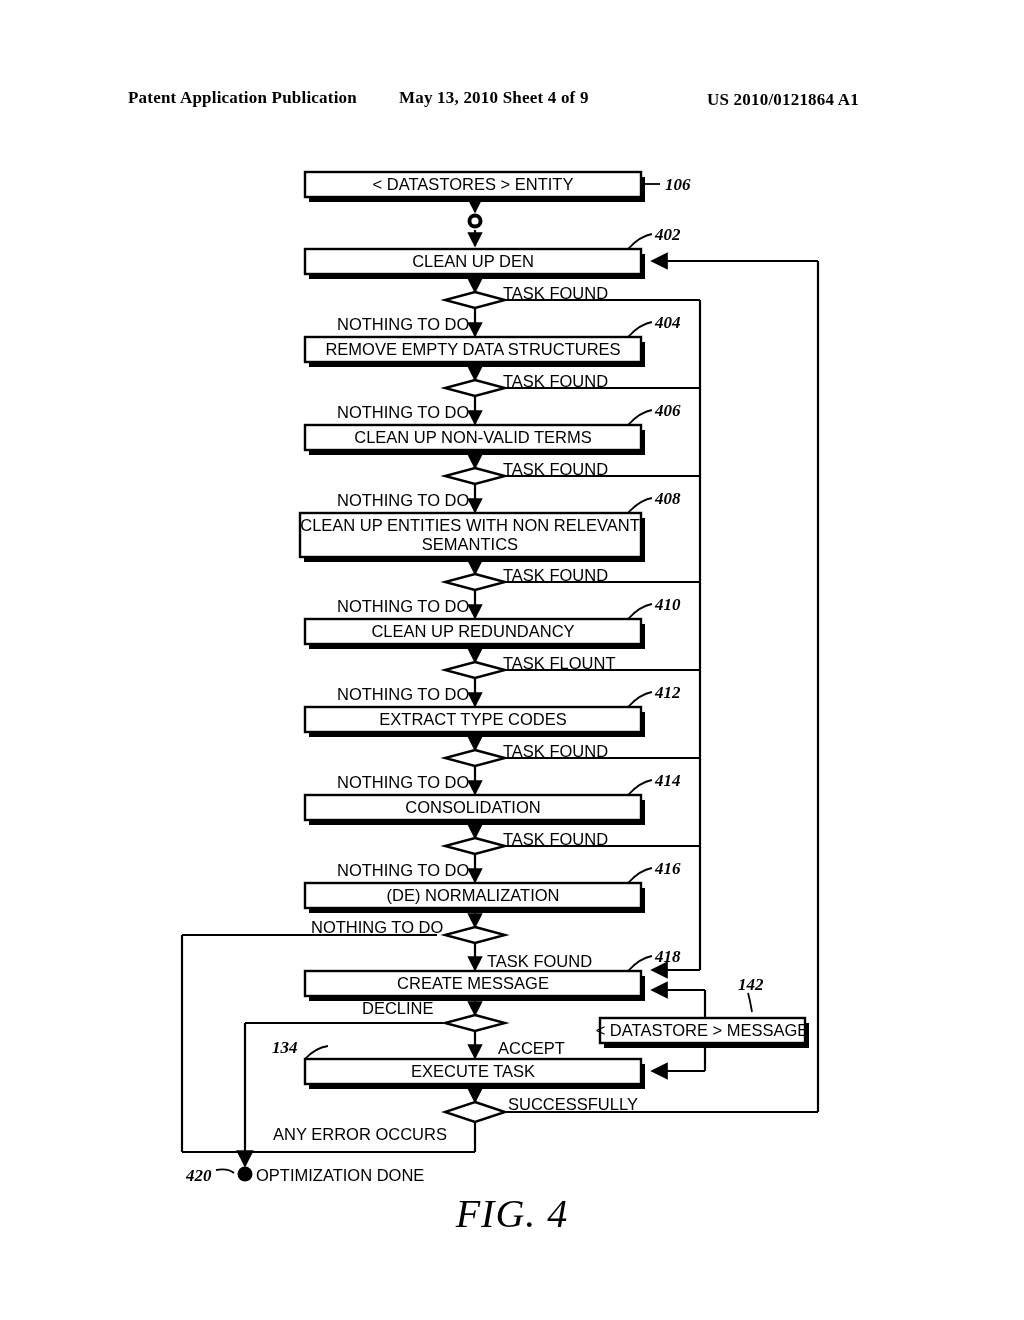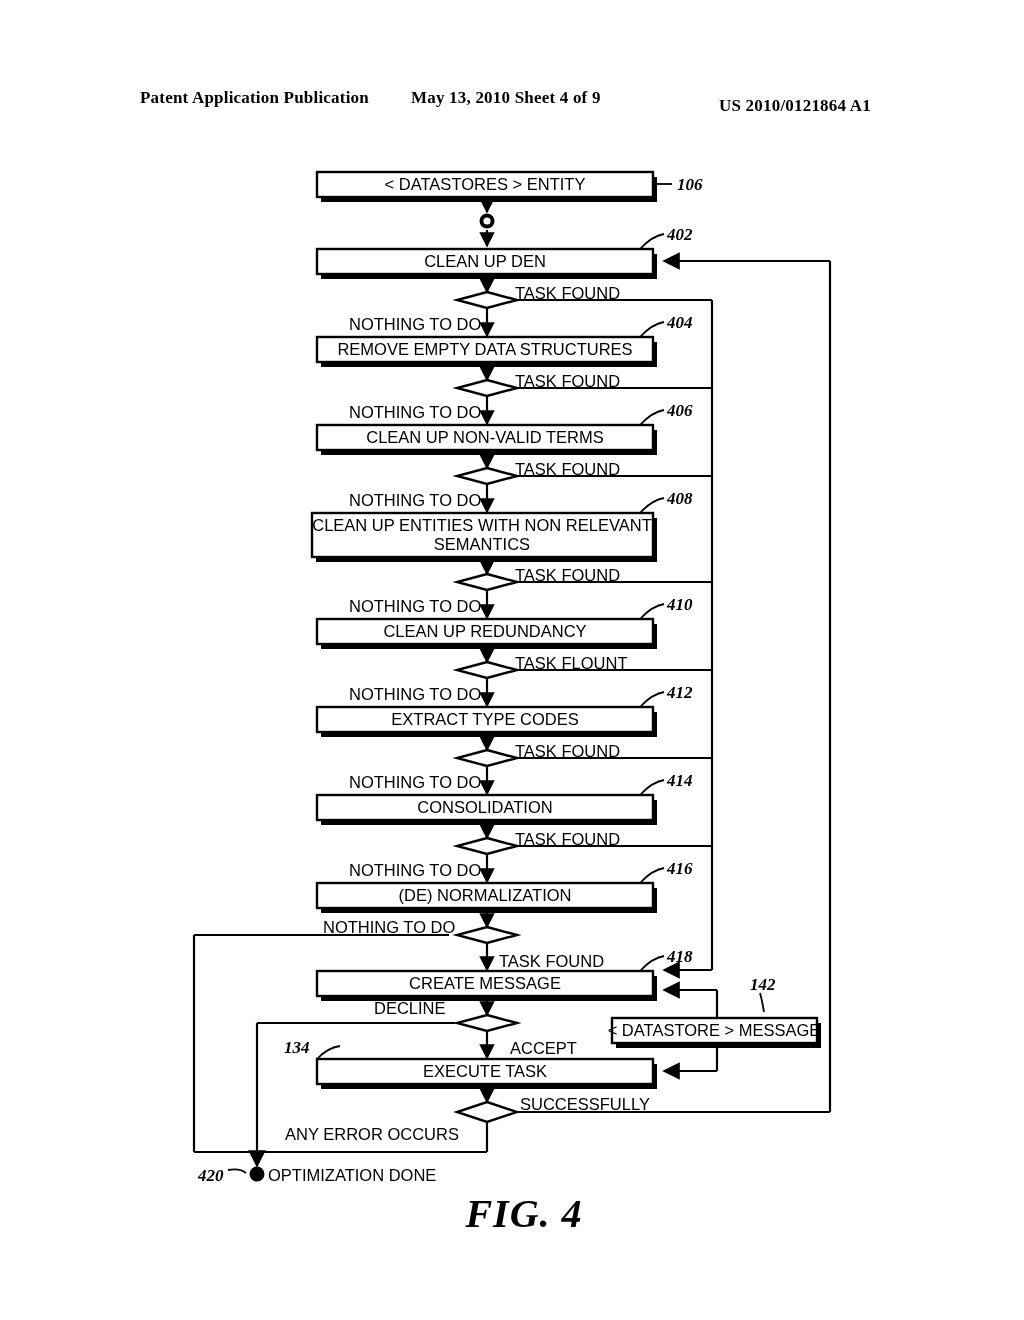--- a/index.html
+++ b/index.html
@@ -1,33 +1,33 @@
 <!DOCTYPE html>
 <html><head>
 <meta charset="utf-8">
 <title>Patent Figure 4</title>
 <style>
   html,body{margin:0;padding:0;background:#ffffff;}
   body{
     width:1024px;height:1320px;position:relative;overflow:hidden;
     font-family:"Liberation Sans", sans-serif;color:#000;
   }
-  #sheet{position:absolute;inset:0;width:891px;height:1320px;margin-left:12px;}
+  #sheet{position:absolute;inset:0;width:891px;height:1320px;}
   .hdr{
     position:absolute;top:88px;left:0;width:1024px;
     font-family:"Liberation Serif", serif;font-weight:bold;font-size:17px;
     letter-spacing:.2px;
   }
   .hdr .h1{position:absolute;left:128px;top:0;white-space:nowrap;}
   .hdr .h2{position:absolute;left:399px;top:0;white-space:nowrap;}
-  .hdr .h3{position:absolute;left:707px;top:8px;white-space:nowrap;}
+  .hdr .h3{position:absolute;left:707px;top:2px;white-space:nowrap;}
   svg{position:absolute;left:0;top:0;}
   .figcap{
     position:absolute;left:0;top:1190px;width:1024px;text-align:center;
-    font-family:"Liberation Serif", serif;font-style:italic;font-weight:bold;
+    font-family:"Liberation Serif", serif;font-style:italic;font-weight:normal;
     font-size:40px;letter-spacing:1px;
   }
   .boxtext{
     font-family:"Liberation Sans", sans-serif;font-size:16.5px;
     text-anchor:middle;fill:#000;
   }
   .edgelabel{
     font-family:"Liberation Sans", sans-serif;font-size:16.5px;fill:#000;
   }
   .reflabel{

